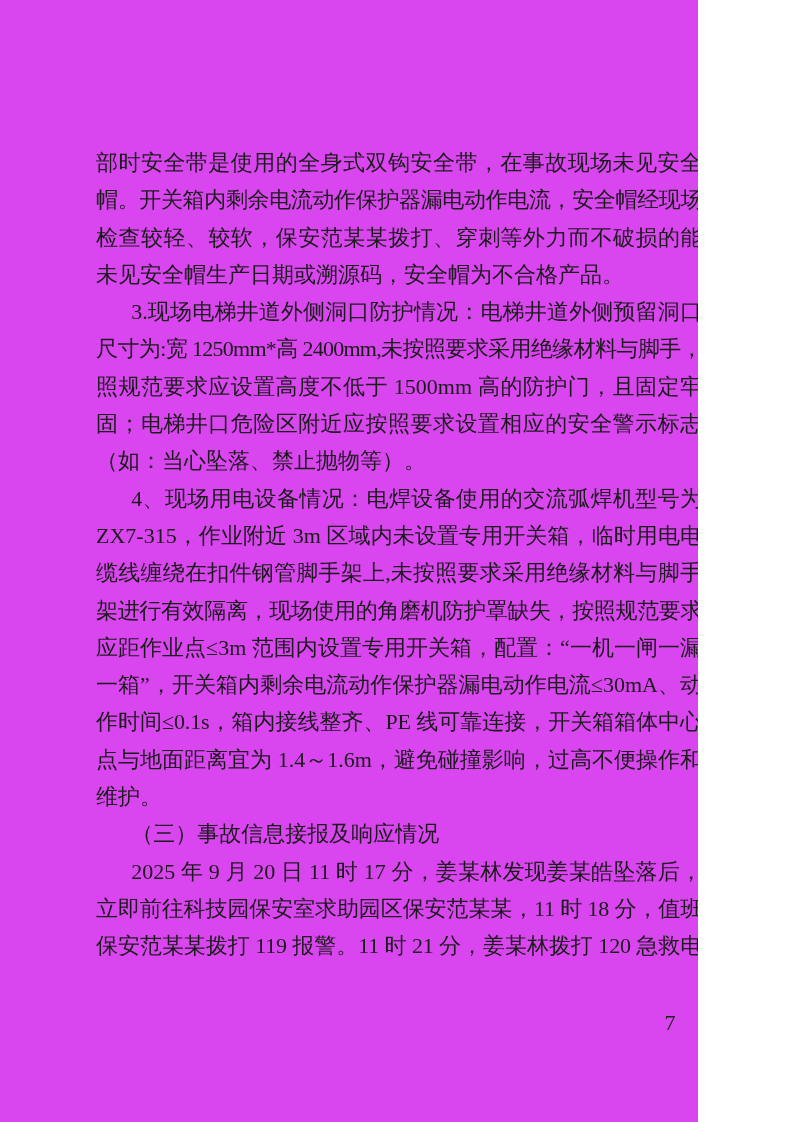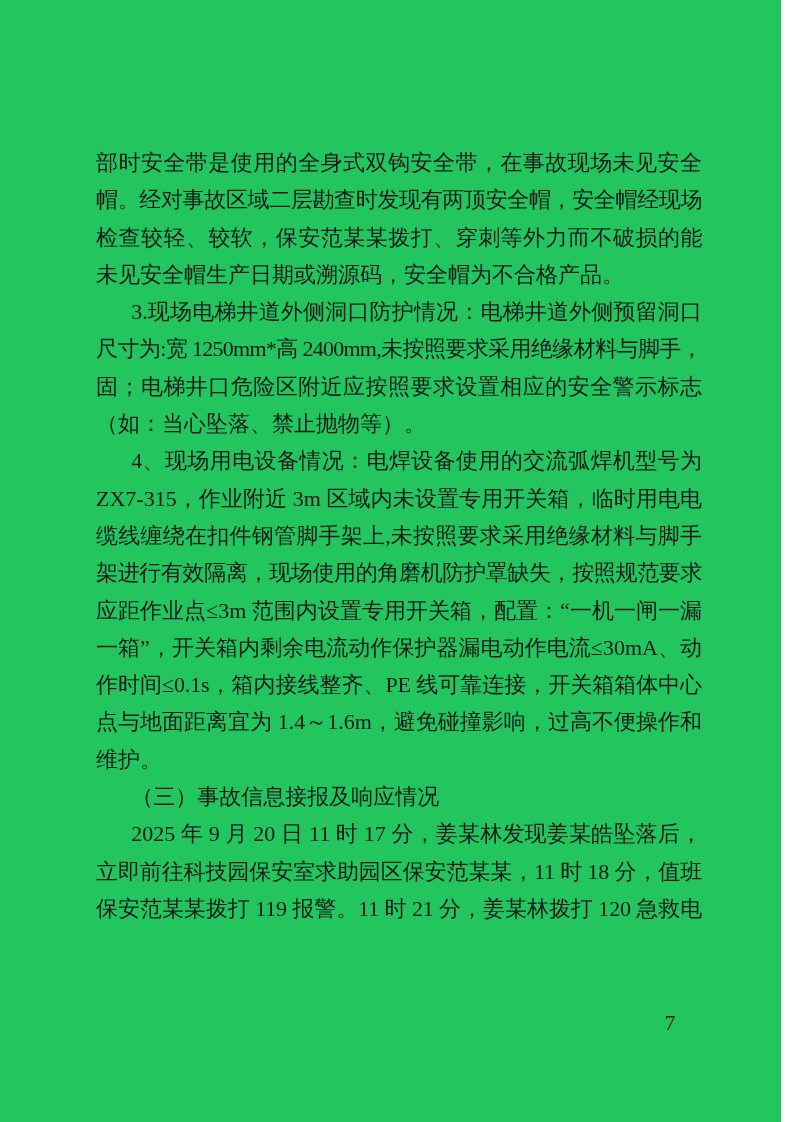--- a/index.html
+++ b/index.html
@@ -2,23 +2,23 @@
 <html lang="zh"><head>
 <meta charset="utf-8">
 <style>
   html,body{
     margin:0;
     padding:0;
     background:#ffffff;
   }
   .page{
     position:relative;
-    width:781px;
+    width:698px;
     height:1122px;
-    background:#22c55e;
+    background:#d946ef;
     overflow:hidden;
     font-family:"Liberation Serif","DejaVu Serif",serif;
     color:#1b1b1b;
     -webkit-font-smoothing:antialiased;
   }
   .text-block{
     position:absolute;
     left:96px;
     top:144px;
     width:606px;
@@ -57,27 +57,28 @@
     color:#222222;
   }
 </style>
 </head>
 <body>
 
 <div class="page">
   <main class="text-block" id="doc-body">
       <div class="block para">
         <div class="line" style="">部时安全带是使用的全身式双钩安全带，在事故现场未见安全</div>
-        <div class="line" style="letter-spacing: -0.457143px;">帽。经对事故区域二层勘查时发现有两顶安全帽，安全帽经现场</div>
+        <div class="line" style="letter-spacing: -0.457143px;">帽。开关箱内剩余电流动作保护器漏电动作电流，安全帽经现场</div>
         <div class="line" style="letter-spacing: -0.457143px;">检查较轻、较软，保安范某某拨打、穿刺等外力而不破损的能力，</div>
         <div class="line last" style="">未见安全帽生产日期或溯源码，安全帽为不合格产品。</div>
       </div>
       <div class="block para">
         <div class="line indent" style="">3.现场电梯井道外侧洞口防护情况：电梯井道外侧预留洞口</div>
         <div class="line" style="letter-spacing: -0.748649px;">尺寸为:宽 1250mm*高 2400mm,未按照要求采用绝缘材料与脚手，按</div>
+        <div class="line" style="">照规范要求应设置高度不低于 1500mm 高的防护门，且固定牢</div>
         <div class="line" style="">固；电梯井口危险区附近应按照要求设置相应的安全警示标志</div>
         <div class="line last" style="">（如：当心坠落、禁止抛物等）。</div>
       </div>
       <div class="block para">
         <div class="line indent" style="">4、现场用电设备情况：电焊设备使用的交流弧焊机型号为</div>
         <div class="line" style="">ZX7-315，作业附近 3m 区域内未设置专用开关箱，临时用电电</div>
         <div class="line" style="">缆线缠绕在扣件钢管脚手架上,未按照要求采用绝缘材料与脚手</div>
         <div class="line" style="letter-spacing: -0.457143px;">架进行有效隔离，现场使用的角磨机防护罩缺失，按照规范要求</div>
         <div class="line" style="">应距作业点≤3m 范围内设置专用开关箱，配置：“一机一闸一漏</div>
         <div class="line" style="">一箱”，开关箱内剩余电流动作保护器漏电动作电流≤30mA、动</div>

